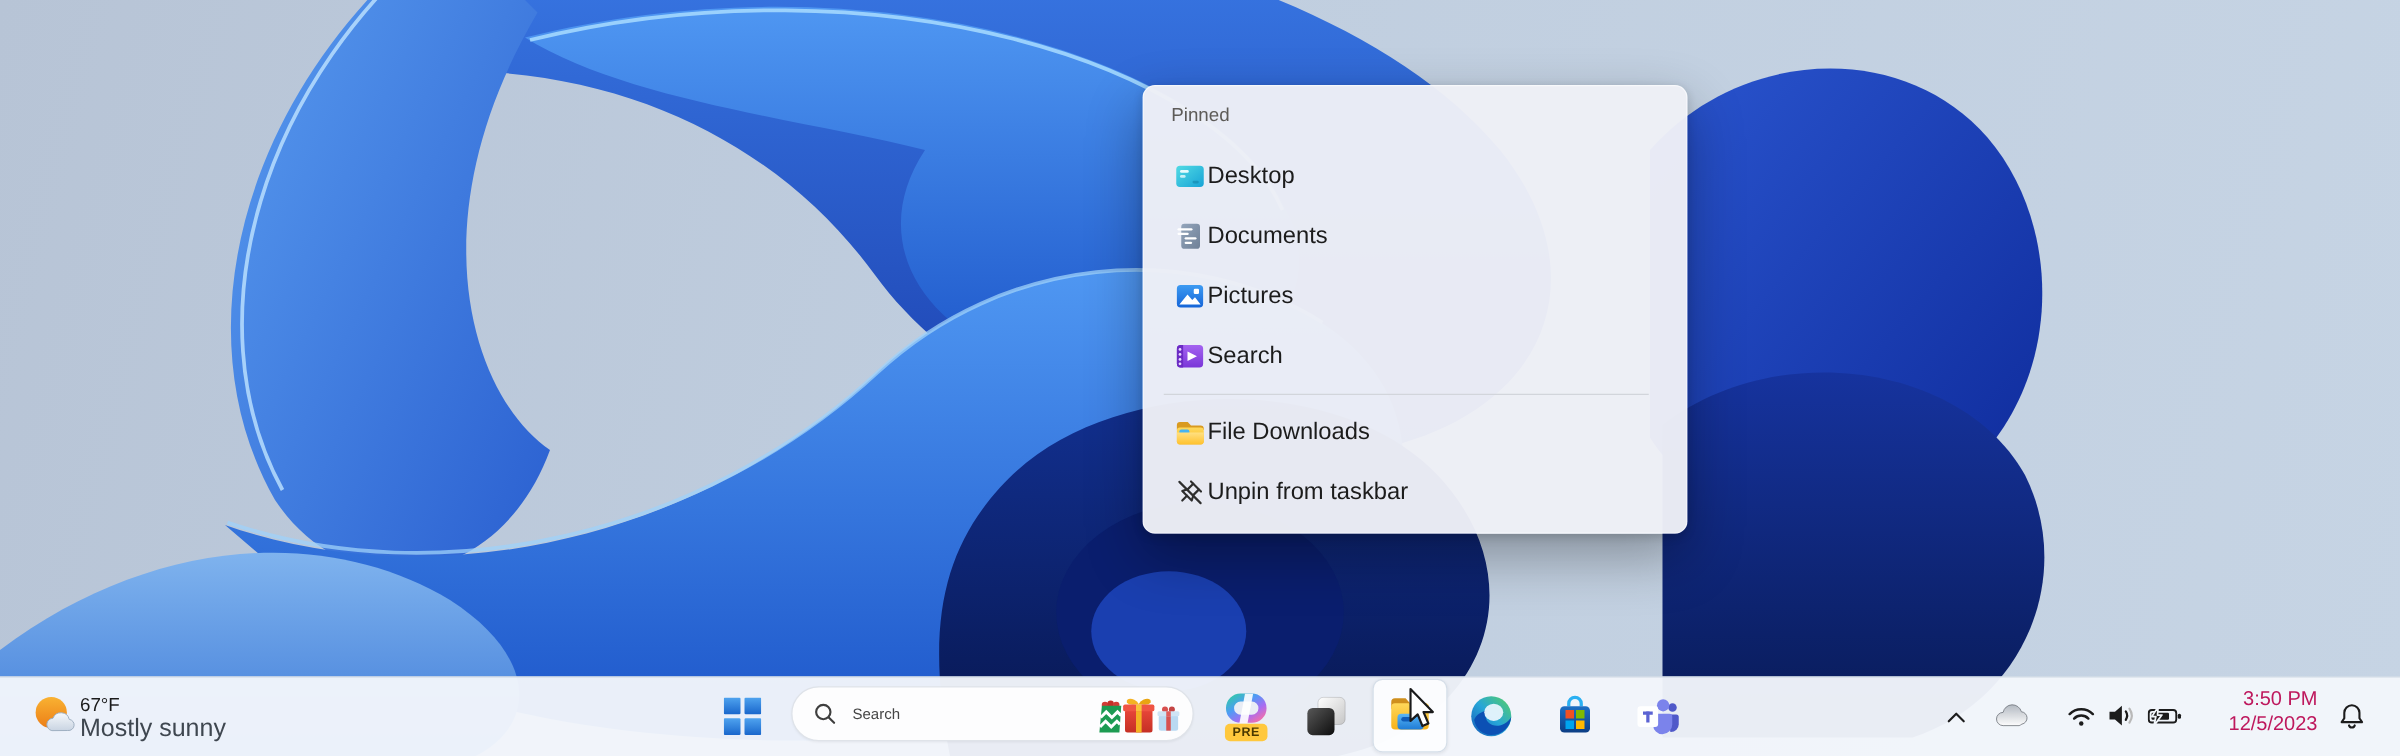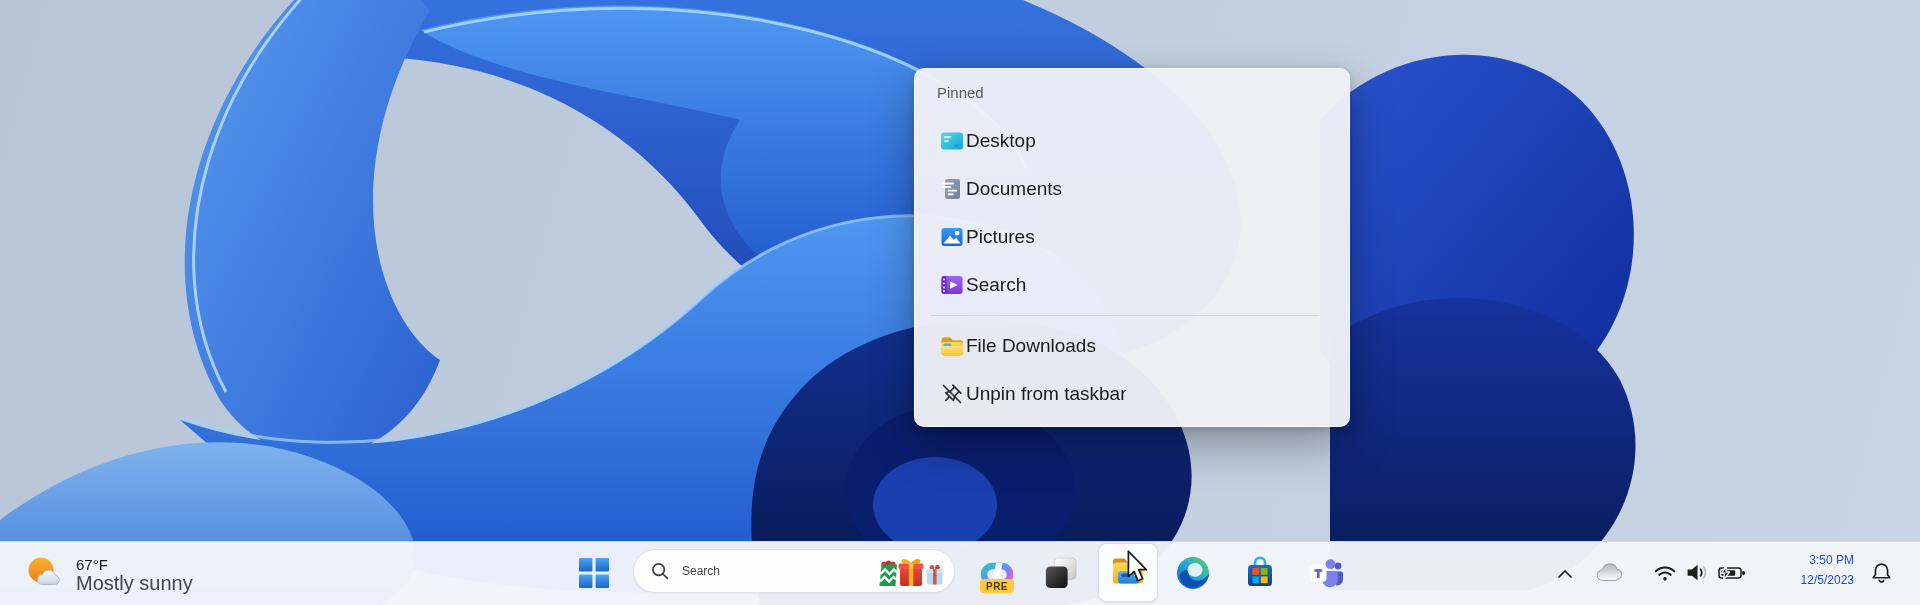--- a/index.html
+++ b/index.html
@@ -26,21 +26,21 @@
   .taskbar { position:absolute; left:0; top:541px; width:1920px; height:64px;
              background:rgba(242,246,251,0.96);
              border-top:1px solid rgba(178,194,211,0.55); }
   .tb-btn { position:absolute; top:8px; width:48px; height:48px; border:none;
             background:transparent; border-radius:8px; display:flex;
             align-items:center; justify-content:center; cursor:default; }
 
   .widgets { position:absolute; left:10px; top:4px; height:56px; width:215px;
              border-radius:8px; display:flex; align-items:center; cursor:default; }
   .weather-icon { margin-left:14px; width:40px; height:40px; }
-  .weather-text { margin-left:12px; line-height:19px; }
+  .weather-text { line-height:19px; }
   .weather-temp { font-size:15px; color:#1b1b1b; }
   .weather-cond { font-size:20px; color:#3f4750; }
 
   .searchbox { position:absolute; left:633px; top:7px; width:322px; height:44px;
                background:#fdfdfe; border:1px solid #dfe3e9; border-radius:22px;
                display:flex; align-items:center; box-shadow:0 1px 2px rgba(0,0,0,0.05); }
   .searchbox input { border:none; outline:none; background:transparent;
                font-size:12px; color:#414141; width:170px;
                font-family:"Liberation Sans","DejaVu Sans",sans-serif; }
   .searchbox input::placeholder { color:#454545; opacity:1; }
@@ -54,21 +54,21 @@
             display:flex; align-items:center; justify-content:center; }
   .fe-cursor { position:absolute; left:24px; top:6px; }
 
   .copilot-badge { position:absolute; bottom:3px; left:50%; transform:translateX(-50%);
             background:#ffc83d; color:#4a3900; font-size:10px; font-weight:bold;
             letter-spacing:0.5px; border-radius:4px; padding:1.5px 6px; line-height:11px; }
 
   .tray-btn { position:absolute; border:none; background:transparent; border-radius:6px;
               display:flex; align-items:center; justify-content:center; cursor:default; }
   .clock { position:absolute; left:1752px; top:6px; width:106px; text-align:right;
-           font-size:12px; color:#1d4ed8; line-height:20px; cursor:default;
+           font-size:16px; color:#be185d; line-height:20px; cursor:default;
            border-radius:6px; padding:2px 4px; }
 </style>
 </head>
 <body>
 
 <svg class="wallpaper" viewBox="0 0 1920 605" preserveAspectRatio="none">
   <defs>
     <linearGradient id="pg1" x1="0" y1="0" x2="1" y2="1">
       <stop offset="0" stop-color="#2a55cf"></stop>
         <stop offset="1" stop-color="#0e2a9a"></stop>
@@ -311,21 +311,21 @@
           <circle cx="59.5" cy="14.5" r="2.4" fill="#c44545"></circle>
         <rect x="49" y="19" width="15.5" height="12.5" rx="2" fill="#b9d9f2"></rect>
         <rect x="55" y="19" width="3.6" height="12.5" fill="#d8504f"></rect>
         <rect x="48" y="16" width="17.5" height="4" rx="1.2" fill="#cfe4f5"></rect>
         <rect x="55" y="16" width="3.6" height="4" fill="#e05b5a"></rect>
       </svg>
     </span>
   </div>
 
   <button class="tb-btn" style="left:973px">
-    <span style="position:relative;width:40px;height:44px;display:flex;justify-content:center;align-items:center;">
+    <span style="position:relative;width:40px;height:44px;display:flex;justify-content:center;">
       <svg viewBox="0 0 36 28" width="36" height="28" style="margin-top:1px">
         <defs>
             <linearGradient id="gcop" x1="0" y1="0" x2="1" y2="1">
           <stop offset="0" stop-color="#35c3b4"></stop>
               <stop offset="0.35" stop-color="#4f9bf5"></stop>
           <stop offset="0.7" stop-color="#a76df2"></stop>
               <stop offset="1" stop-color="#ef6fae"></stop>
             </linearGradient>
           </defs>
         <rect x="5" y="5" width="26" height="17" rx="8.5" fill="none" stroke="url(#gcop)" stroke-width="6.5"></rect>

